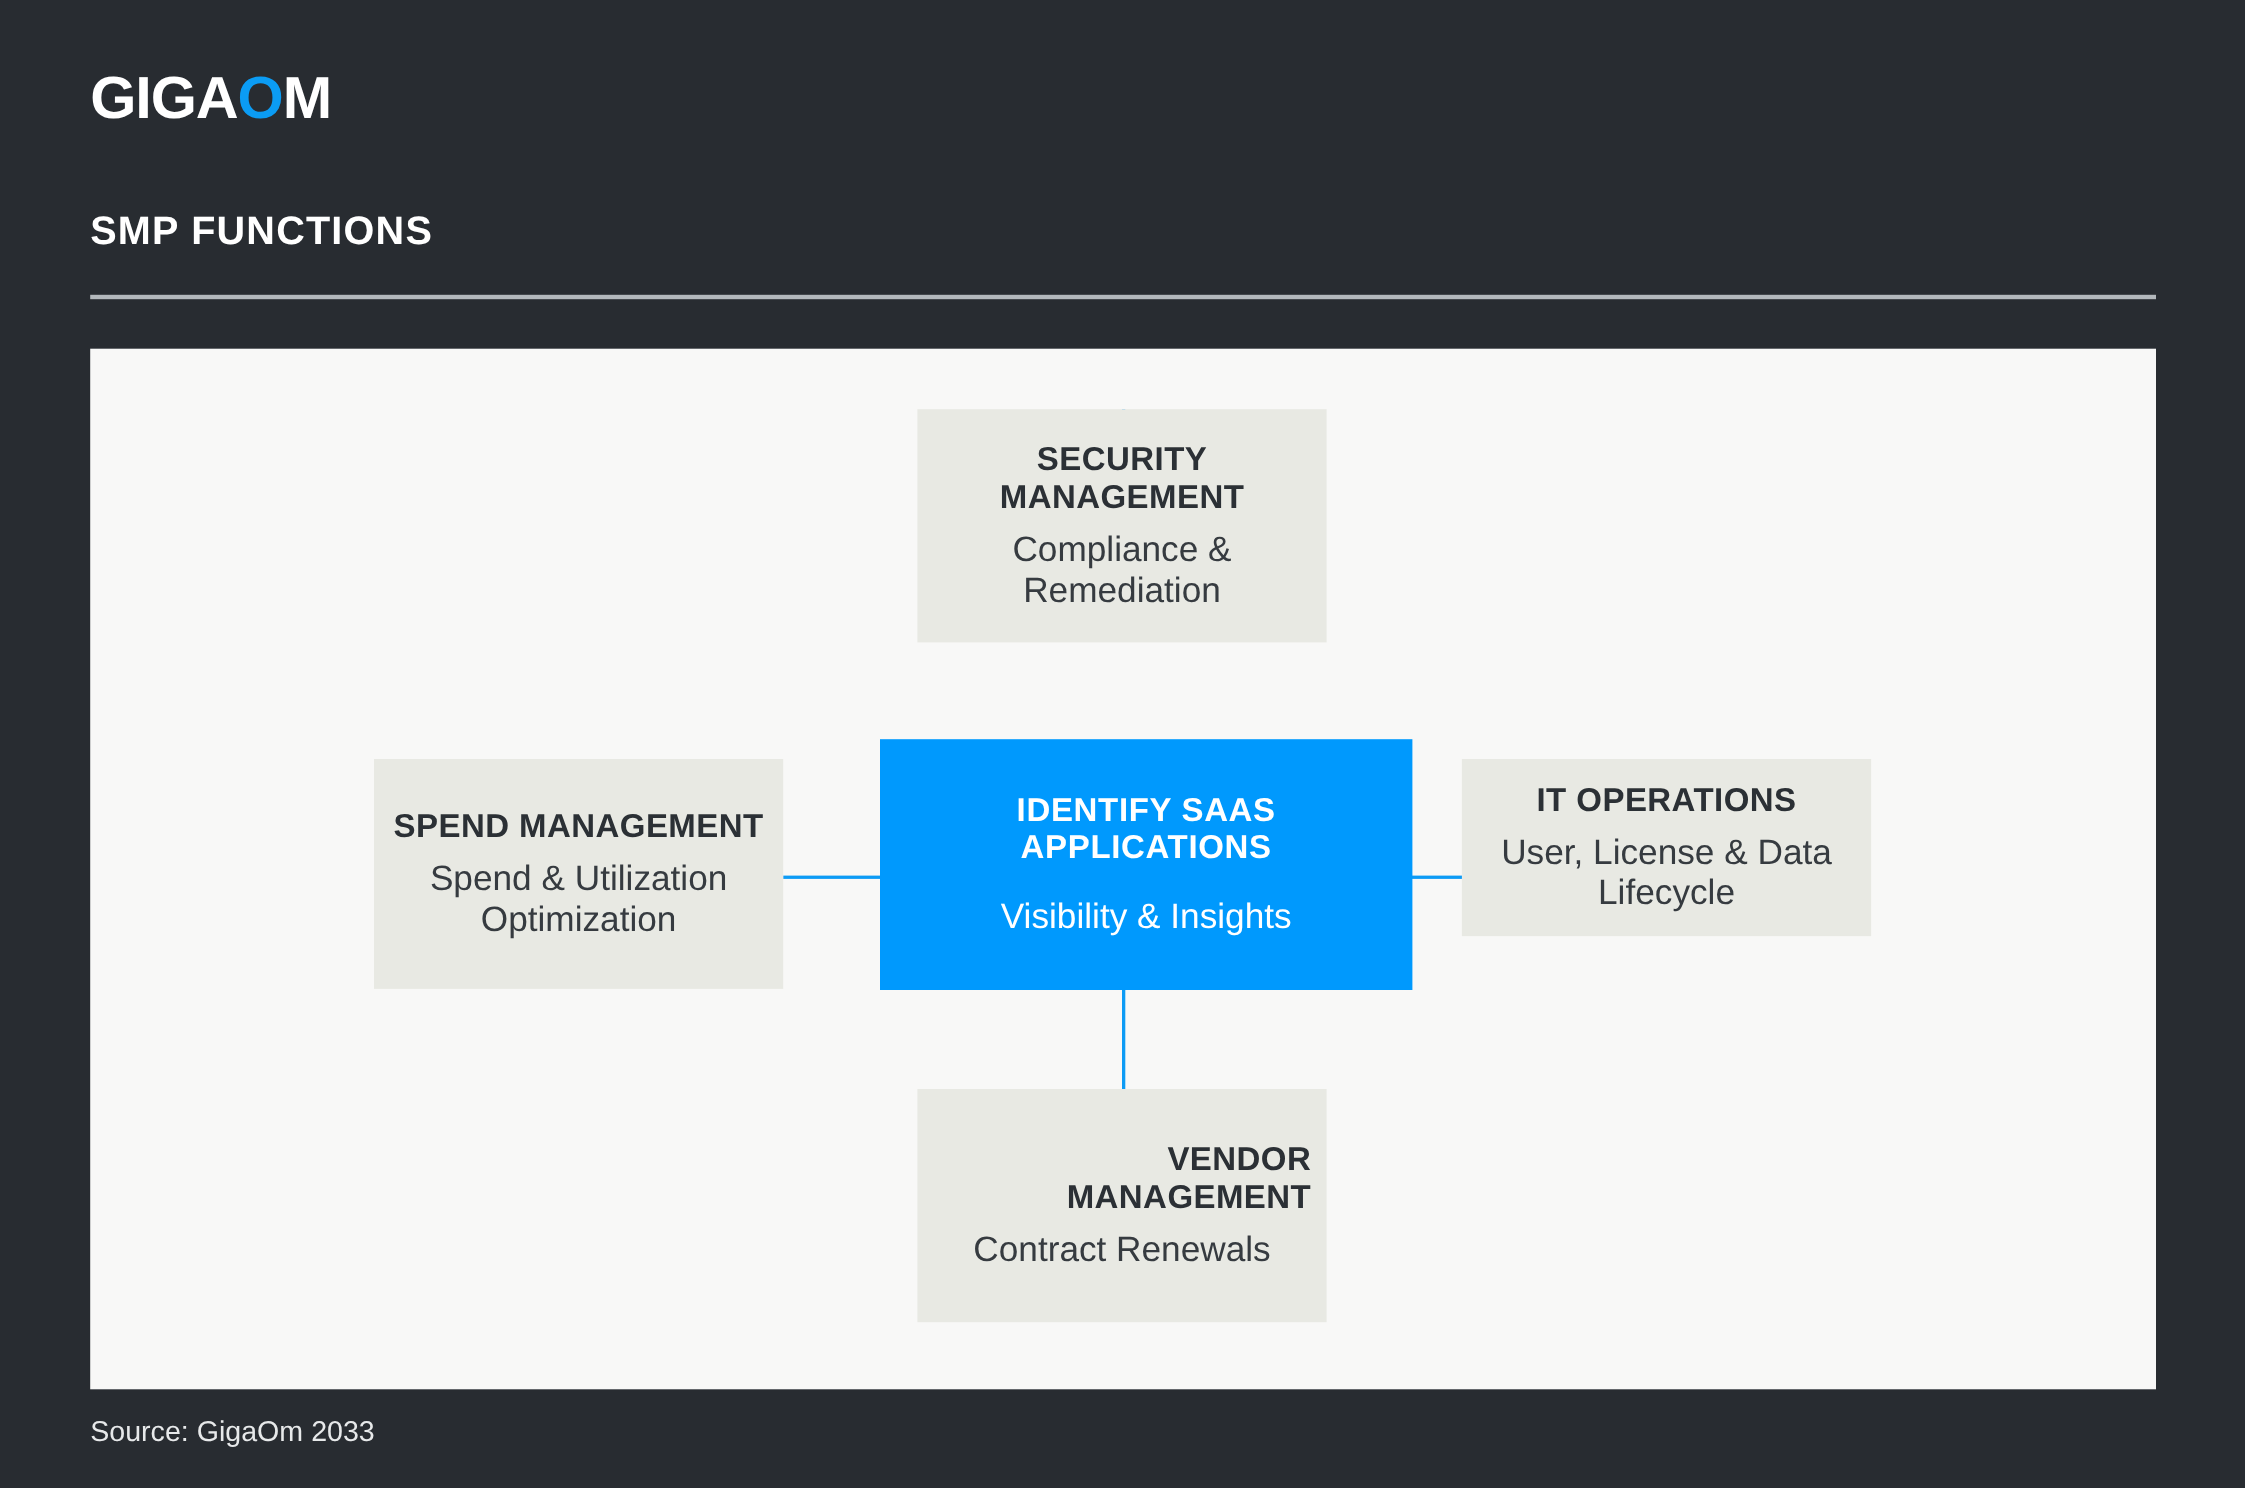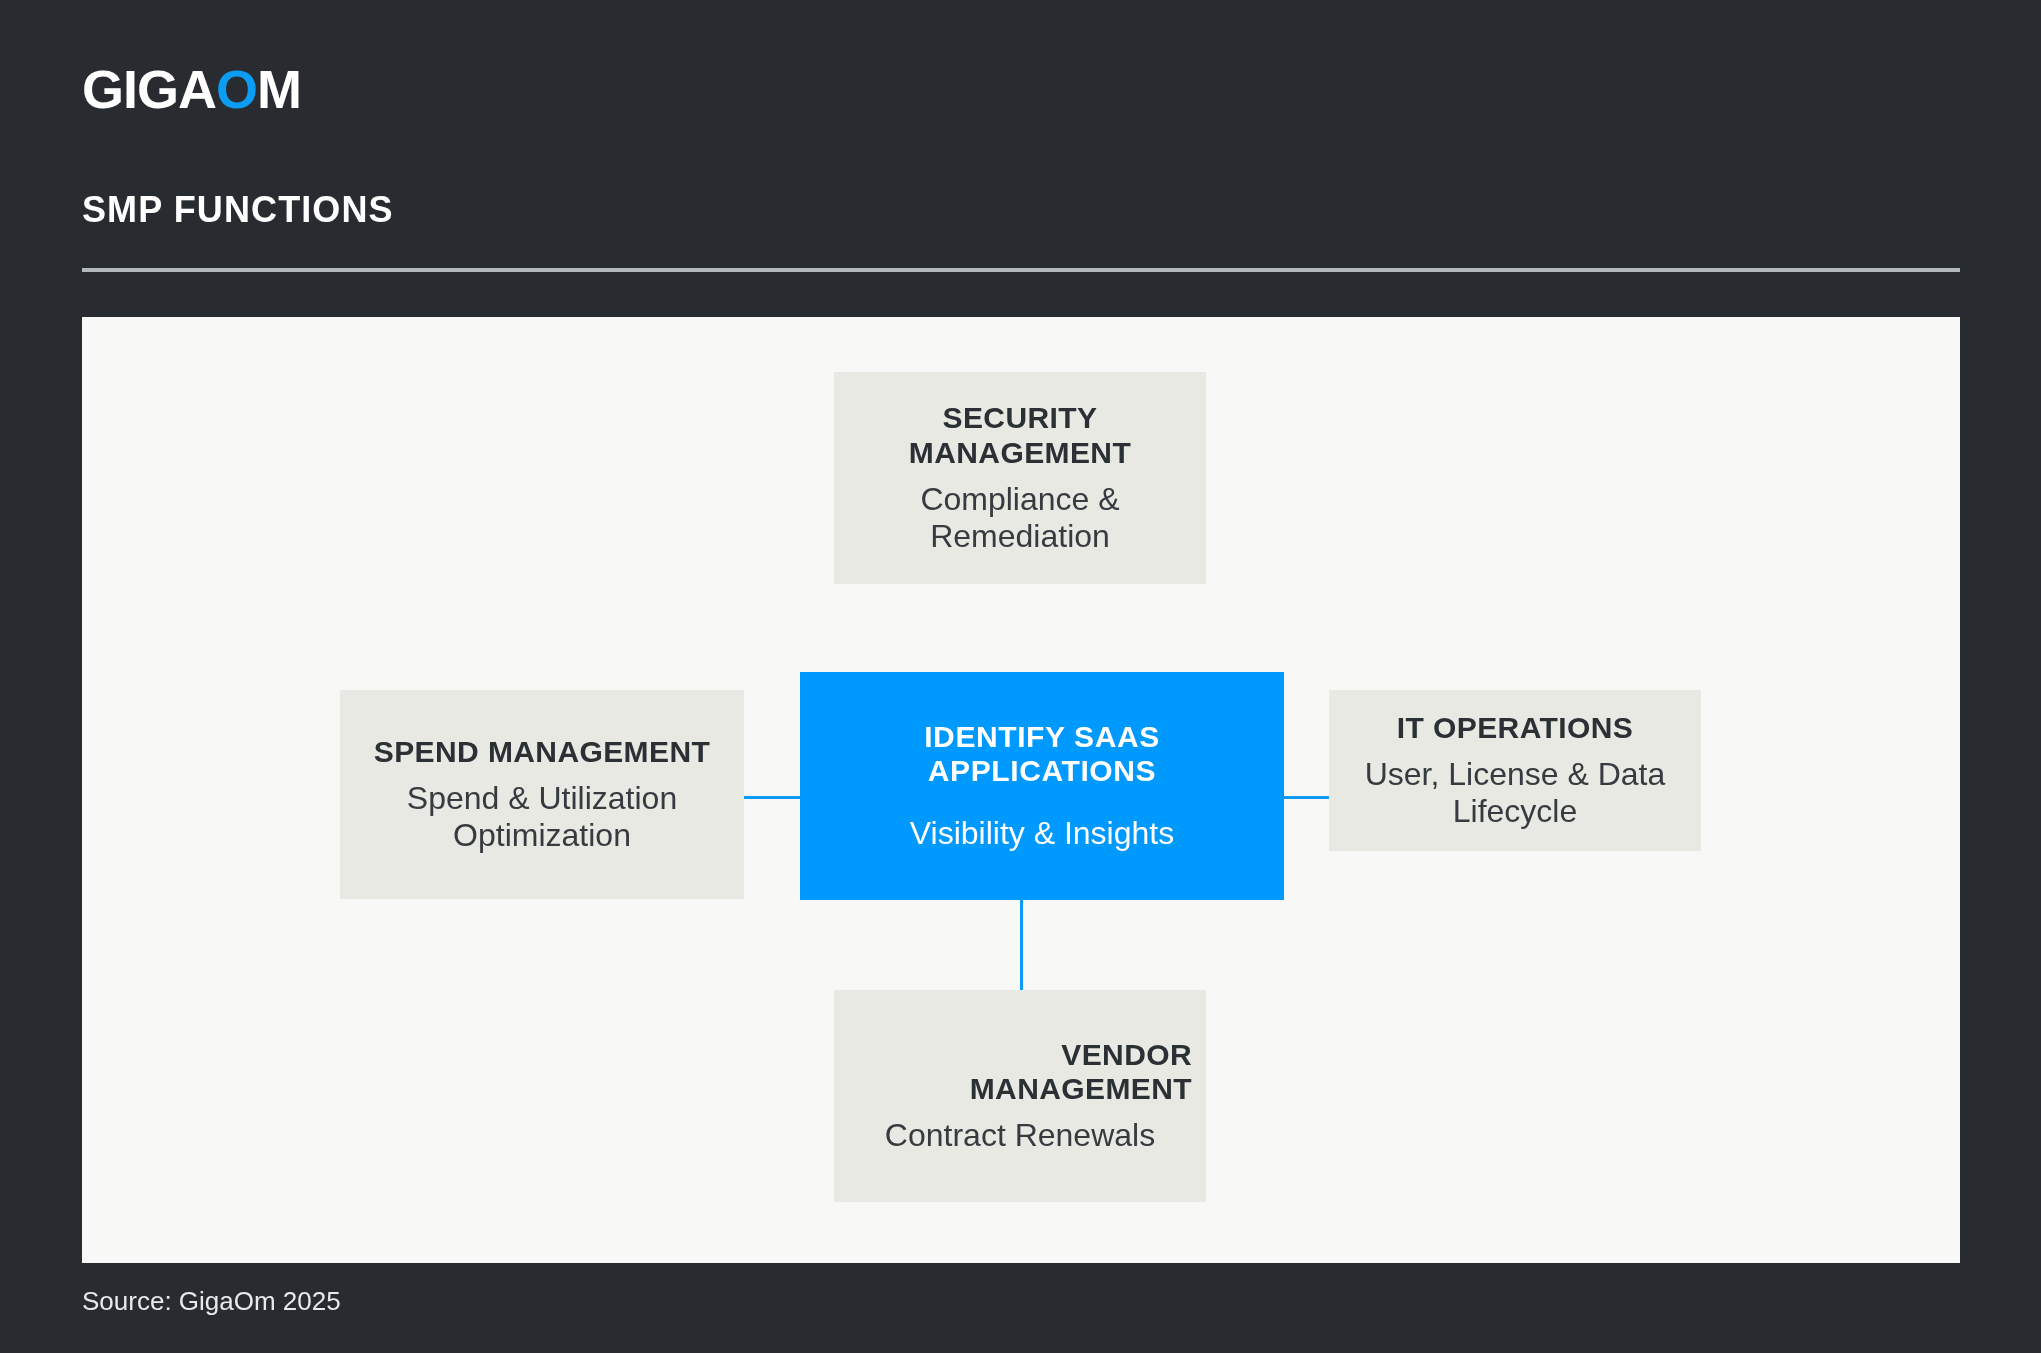--- a/index.html
+++ b/index.html
@@ -111,21 +111,21 @@
   .node.primary .node-title {
     color: #ffffff;
     letter-spacing: 0.6px;
   }
   .node.primary .node-subtitle {
     color: #ffffff;
     margin-top: 26px;
   }
 
   #node-security  { left: 834px;  top: 372px; width: 372px; height: 212px; }
-  #node-spend     { left: 340px;  top: 690px; width: 404px; height: 209px; align-items: center; }
+  #node-spend     { left: 340px;  top: 690px; width: 372px; height: 209px; align-items: center; }
   #node-center    { left: 800px;  top: 672px; width: 484px; height: 228px; }
   #node-itops     { left: 1329px; top: 690px; width: 372px; height: 161px; }
   #node-vendor    { left: 834px;  top: 990px; width: 372px; height: 212px; text-align: right; }
 
   
   #source-caption {
     position: absolute;
     left: 82px;
     top: 1288px;
     font-size: 26px;
@@ -174,15 +174,15 @@
       <div class="node-subtitle">User, License &amp; Data Lifecycle</div>
     </div>
 
     <div class="node secondary" id="node-vendor" style="left:752px;top:673px;">
       <div class="node-title">VENDOR MANAGEMENT</div>
       <div class="node-subtitle">Contract Renewals</div>
     </div>
 
   </div>
 
-  <div id="source-caption">Source: GigaOm 2025</div>
+  <div id="source-caption">Source: GigaOm 2033</div>
 
 </div>
 
 </body></html>

